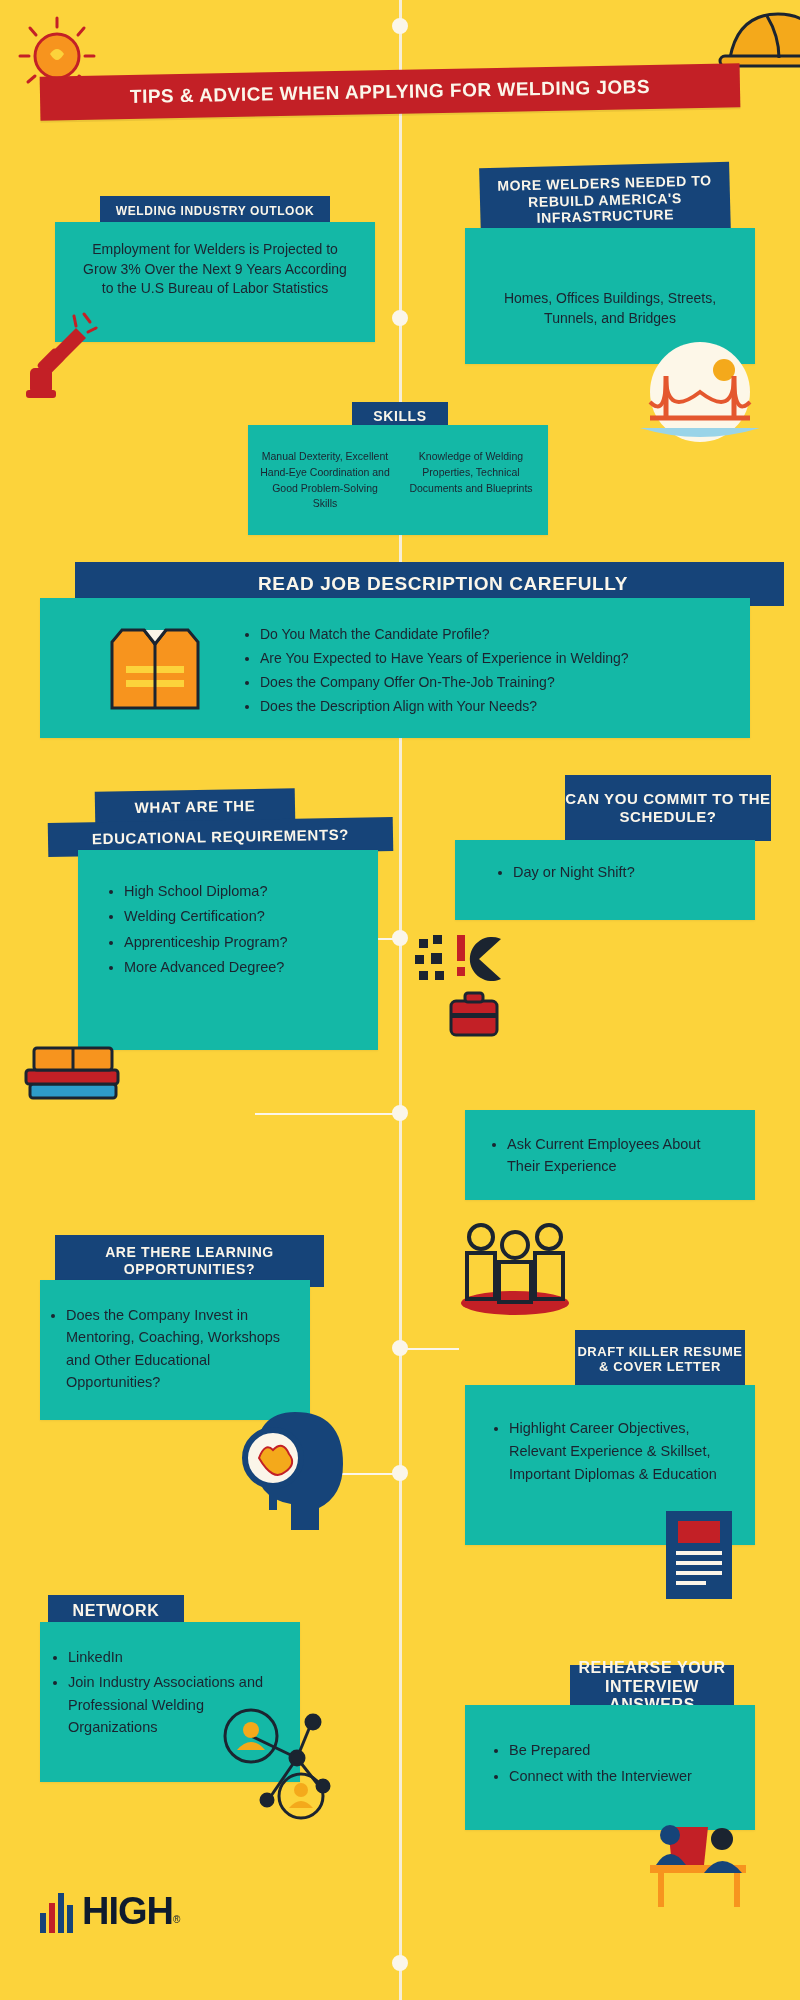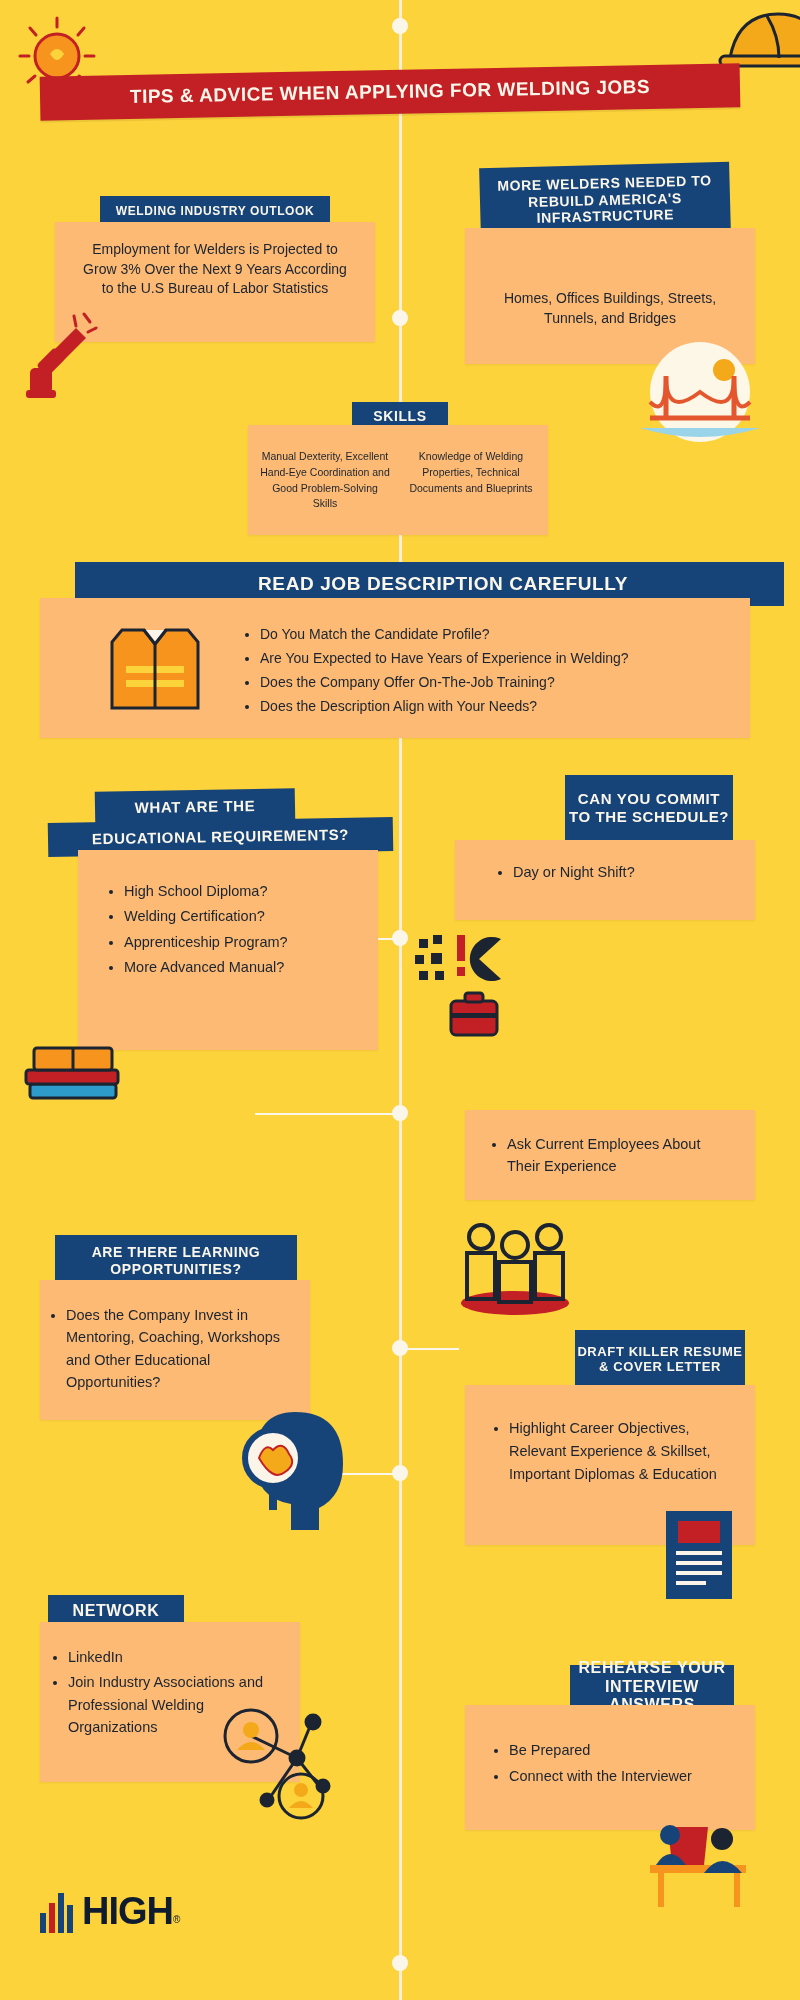--- a/index.html
+++ b/index.html
@@ -30,21 +30,21 @@
     text-transform: uppercase; transform: rotate(-1.1deg);
     box-shadow: 0 2px 0 rgba(0,0,0,.07);
   }
   .navy-head {
     position: absolute; background: #164479; color: #FBF6EA;
     font-weight: bold; text-transform: uppercase; letter-spacing: .6px;
     display: flex; align-items: center; justify-content: center;
     text-align: center; line-height: 1.18;
   }
   .card {
-    position: absolute; background: #fdba74;
+    position: absolute; background: #14b8a6;
     box-shadow: 0 1px 2px rgba(0,0,0,.06);
   }
   .card p, .card li { color: #1b2430; }
   ul { padding-left: 20px; }
   li { margin-bottom: 3px; }
 
   .ctext { text-align: center; }
   .big-title { font-size: 19px; }
 
   
@@ -160,32 +160,32 @@
     </svg>
   </div>
 
   <div class="navy-head" style="left:95px; top:790px; width:200px; height:34px; font-size:15px; transform:rotate(-1deg);">WHAT ARE THE</div>
   <div class="navy-head" style="left:48px; top:820px; width:345px; height:34px; font-size:15px; transform:rotate(-1deg);">EDUCATIONAL REQUIREMENTS?</div>
   <div class="card" style="left:78px; top:850px; width:300px; height:200px;">
     <ul style="padding:30px 26px 0 46px; font-size:14.5px; line-height:1.55;">
       <li>High School Diploma?</li>
       <li>Welding Certification?</li>
       <li>Apprenticeship Program?</li>
-      <li>More Advanced Manual?</li>
+      <li>More Advanced Degree?</li>
     </ul>
   </div>
 
   <svg width="110" height="80" style="position:absolute;left:18px;top:1030px">
     <rect x="12" y="54" width="86" height="14" rx="3" fill="#2E9CCA" stroke="#1b2430" stroke-width="3"></rect>
     <rect x="8" y="40" width="92" height="14" rx="3" fill="#C32026" stroke="#1b2430" stroke-width="3"></rect>
     <rect x="16" y="18" width="78" height="22" rx="3" fill="#F7941E" stroke="#1b2430" stroke-width="3"></rect>
     <line x1="55" y1="18" x2="55" y2="40" stroke="#1b2430" stroke-width="3"></line>
   </svg>
 
-  <div class="navy-head" style="left:565px; top:775px; width:168px; height:66px; font-size:15px;">Can You Commit to the Schedule?</div>
+  <div class="navy-head" style="left:565px; top:775px; width:206px; height:66px; font-size:15px;">Can You Commit to the Schedule?</div>
   <div class="card" style="left:455px; top:840px; width:300px; height:80px;">
     <ul style="padding:24px 20px 0 58px; font-size:14.5px;">
       <li>Day or Night Shift?</li>
     </ul>
   </div>
 
   <svg width="110" height="110" style="position:absolute;left:415px;top:935px">
     <g fill="#1b2430">
       <rect x="4" y="4" width="9" height="9"></rect>
         <rect x="18" y="0" width="9" height="9"></rect>
@@ -213,21 +213,21 @@
     <g fill="none" stroke="#1b2430" stroke-width="4">
       <circle cx="26" cy="22" r="12"></circle>
         <rect x="12" y="38" width="28" height="46"></rect>
       <circle cx="60" cy="30" r="13"></circle>
         <rect x="44" y="47" width="32" height="40"></rect>
       <circle cx="94" cy="22" r="12"></circle>
         <rect x="80" y="38" width="28" height="46"></rect>
     </g>
   </svg>
 
-  <div class="navy-head" style="left:55px; top:1235px; width:242px; height:52px; font-size:14px;">Are There Learning Opportunities?</div>
+  <div class="navy-head" style="left:55px; top:1235px; width:269px; height:52px; font-size:14px;">Are There Learning Opportunities?</div>
   <div class="card" style="left:40px; top:1280px; width:270px; height:140px;">
     <ul style="padding:24px 18px 0 26px; font-size:14.5px; line-height:1.55;">
       <li>Does the Company Invest in Mentoring, Coaching, Workshops and Other Educational Opportunities?</li>
     </ul>
   </div>
 
   <svg width="130" height="130" style="position:absolute;left:225px;top:1400px">
     <path d="M70 12 q48 0 48 52 q0 32 -24 44 v22 h-28 v-26 q-36 -6 -36 -44 q0 -48 40 -48z" fill="#164479"></path>
     <circle cx="48" cy="58" r="28" fill="#FBF5E9" stroke="#164479" stroke-width="6"></circle>
     <path d="M34 58 q6 -16 14 -8 q10 -10 16 4 q8 10 -4 18 q-12 10 -26 -14z" fill="#F4A91B" stroke="#C32026" stroke-width="2"></path>

